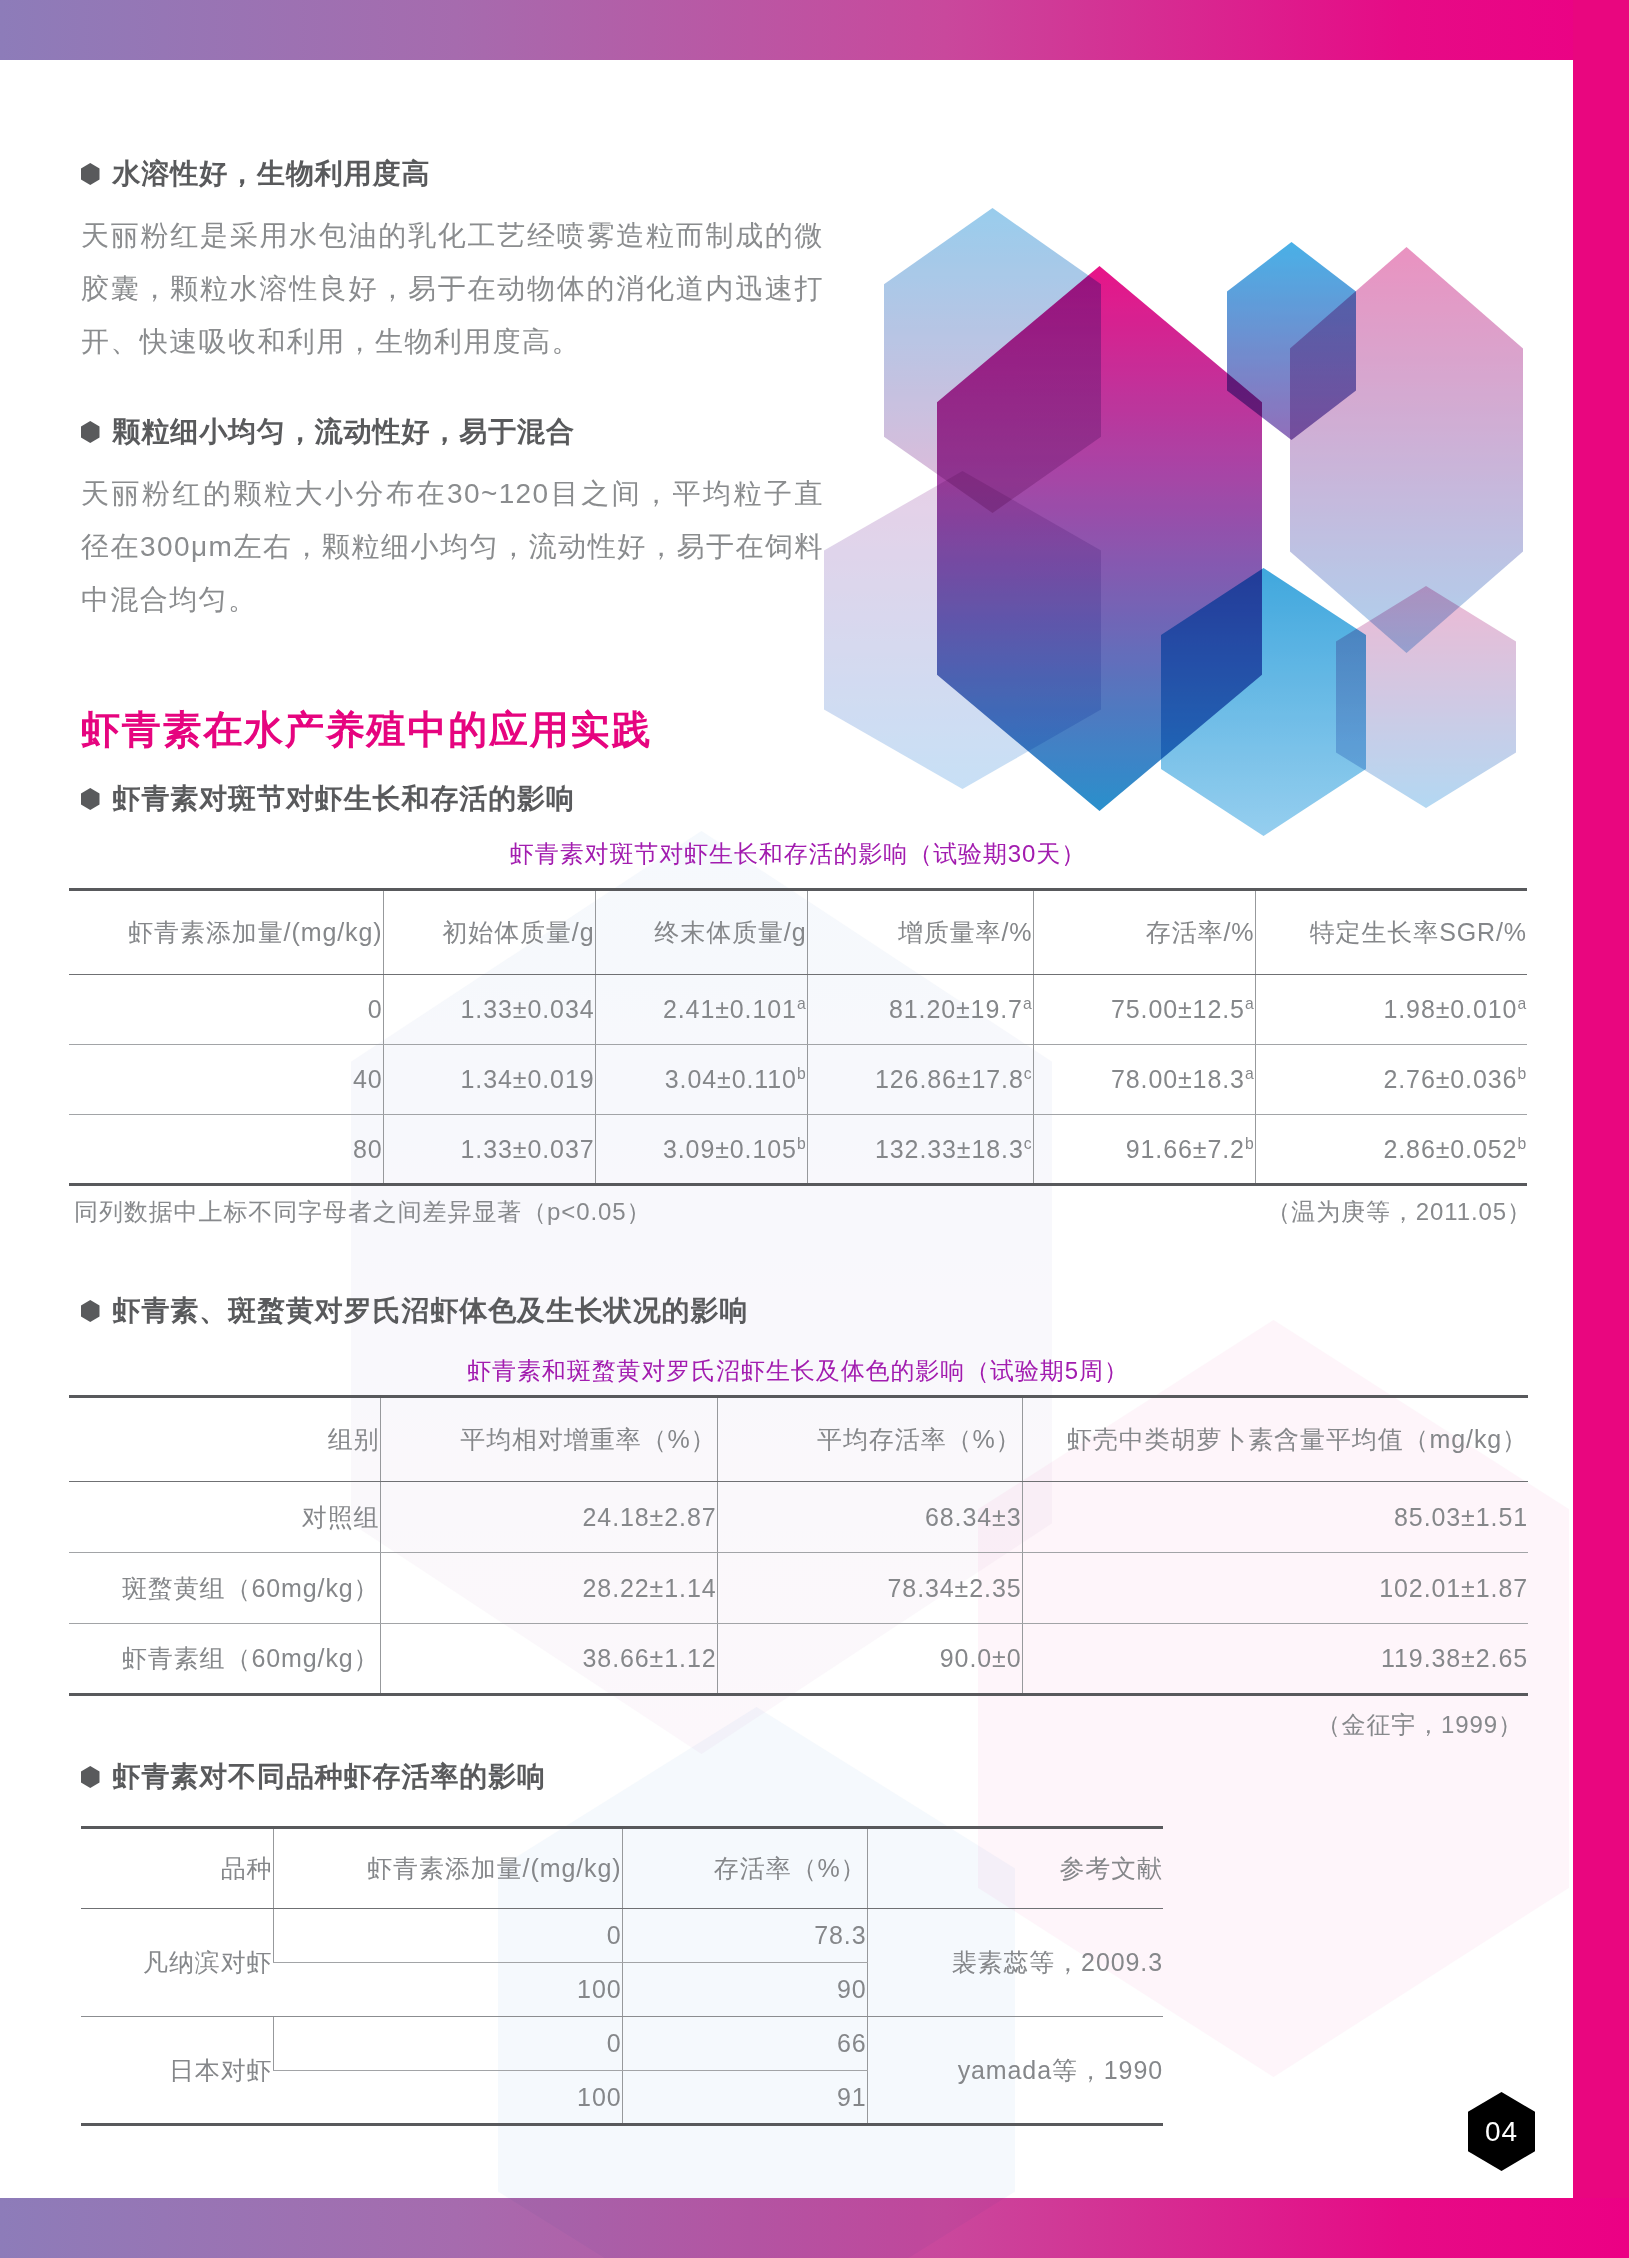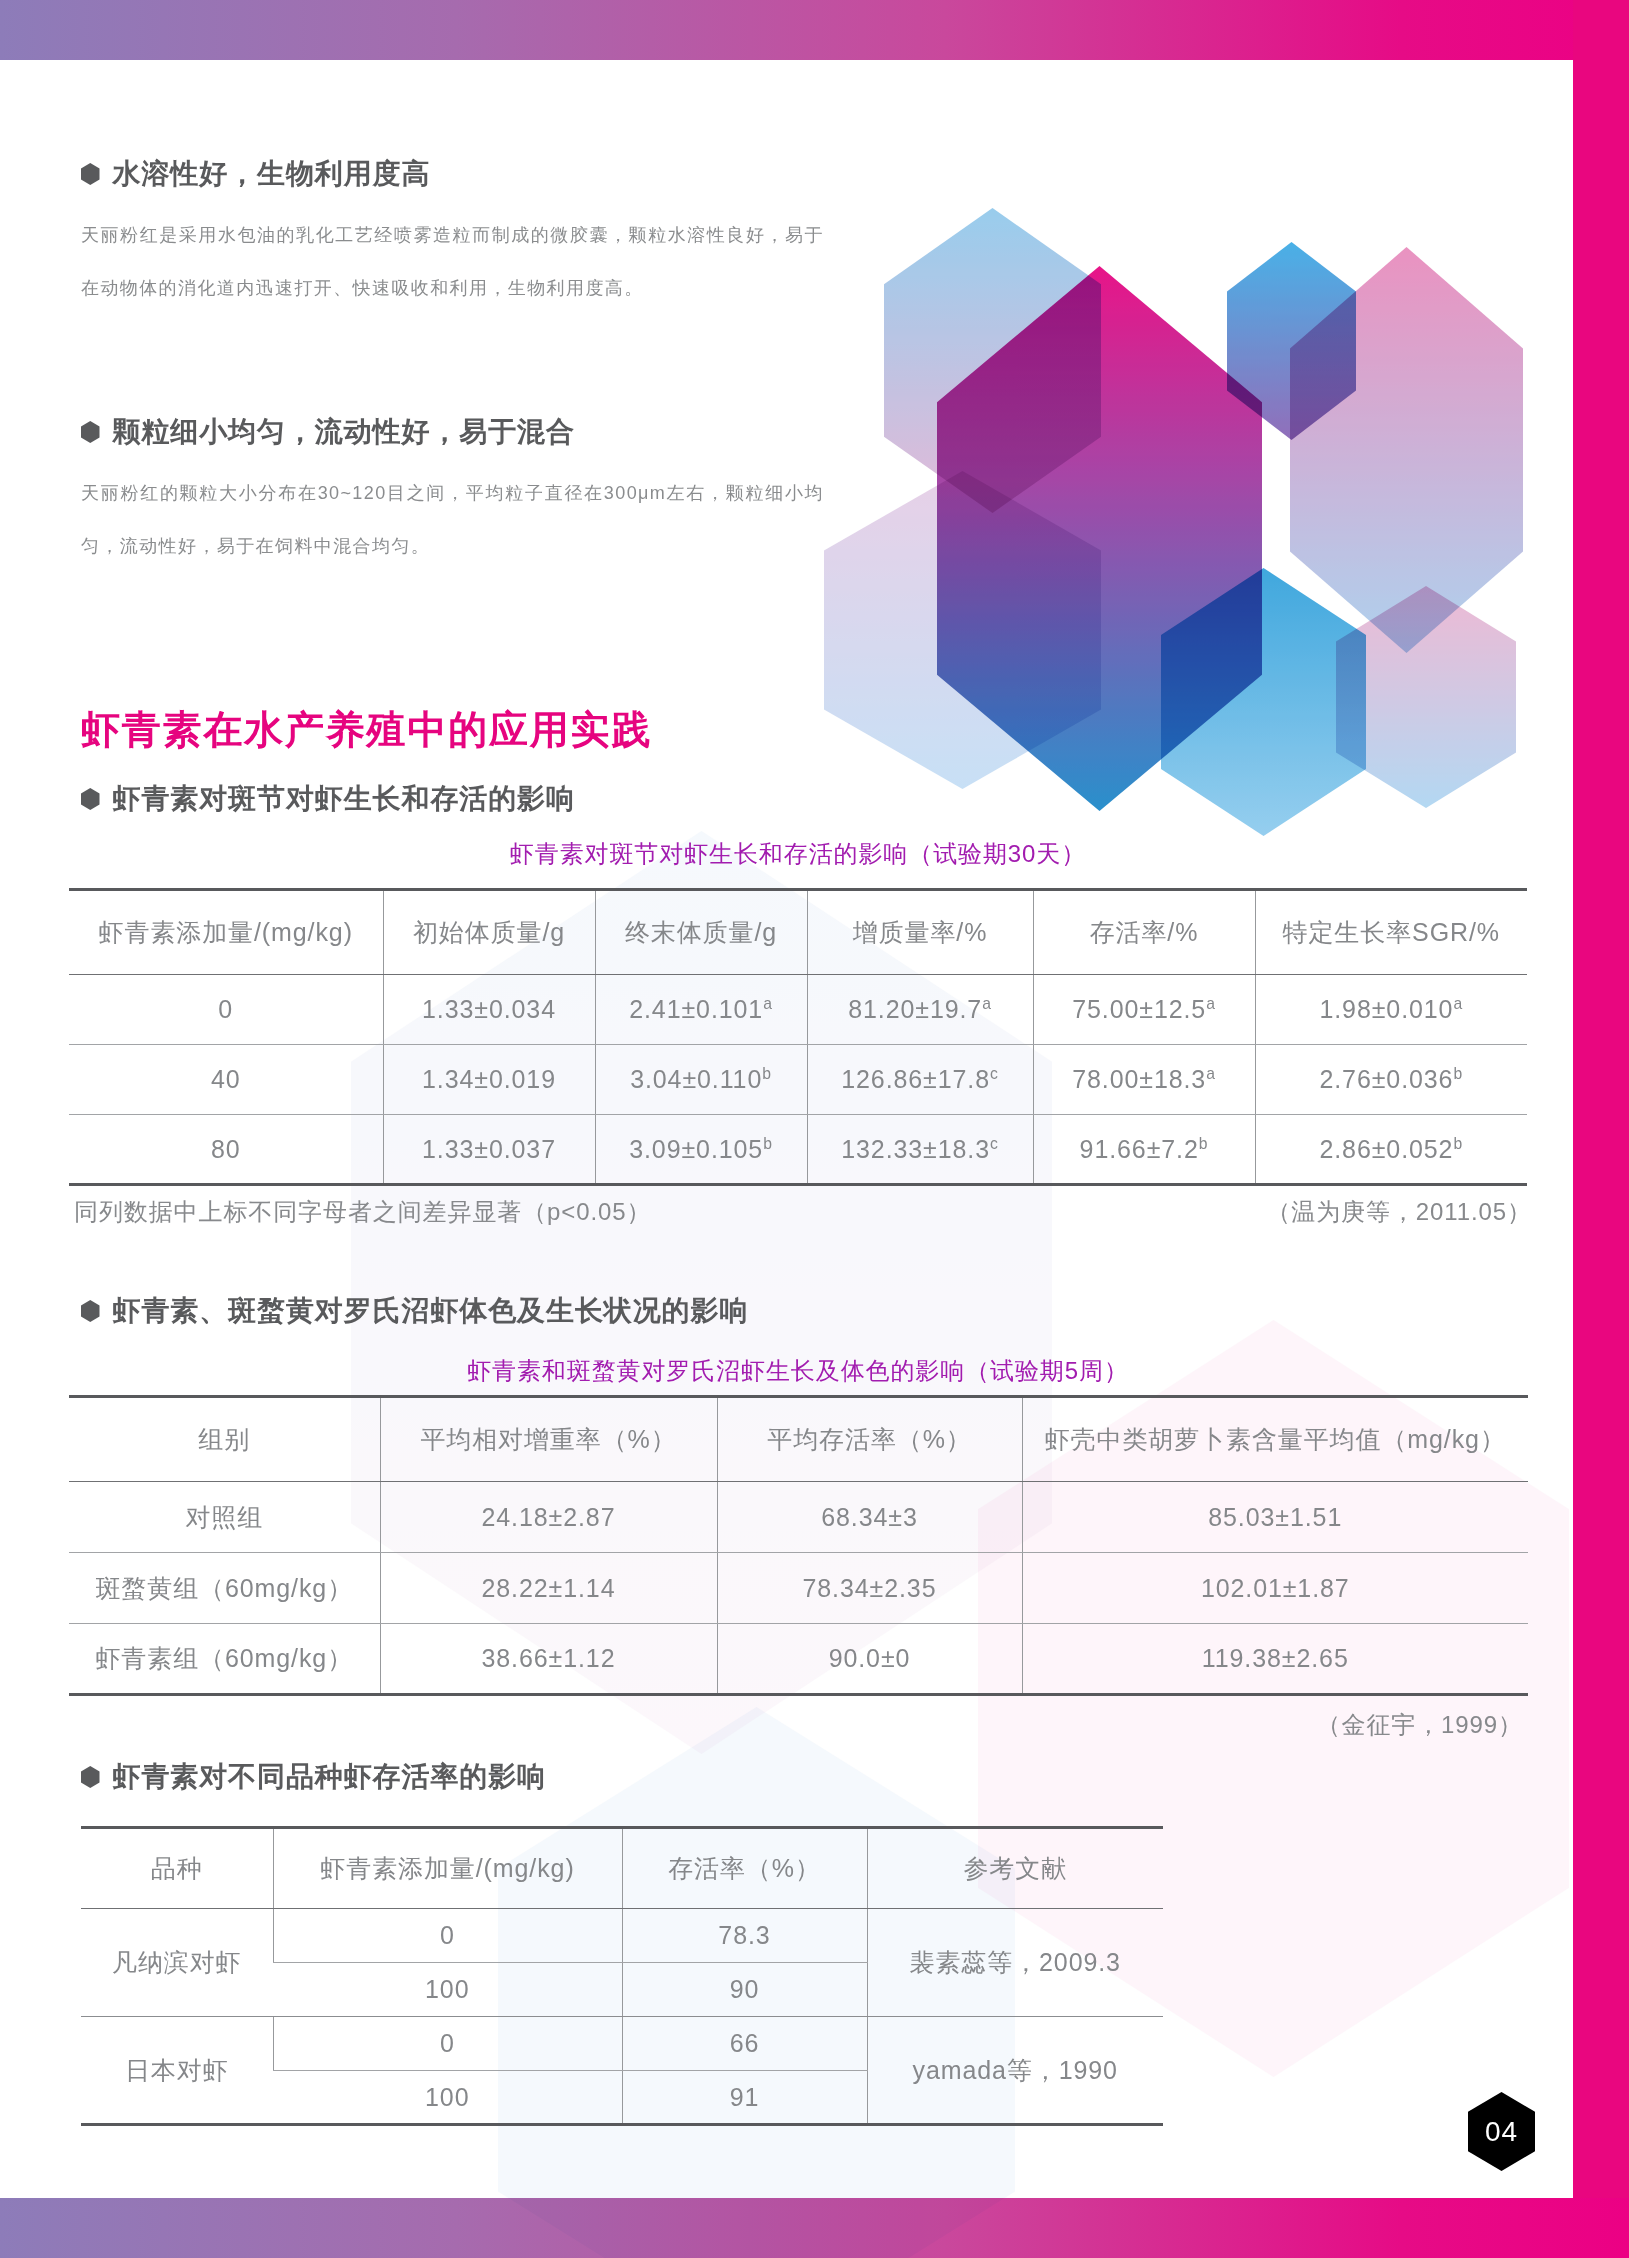--- a/index.html
+++ b/index.html
@@ -47,21 +47,21 @@
   .abs{position:absolute;}
   .bullet-head{
     left:81px;display:flex;align-items:center;gap:13px;
     font-weight:bold;font-size:28px;color:#595a5c;letter-spacing:0.9px;
   }
   .bullet-ico{
     width:18.5px;height:22px;background:#595a5c;flex:0 0 auto;
     clip-path:polygon(50% 0%,100% 25%,100% 75%,50% 100%,0% 75%,0% 25%);
   }
   .body-text{
-    left:81px;width:743px;font-size:18px;color:#8a8c8e;
+    left:81px;width:743px;font-size:28px;color:#8a8c8e;
     line-height:53px;letter-spacing:1.4px;text-align:justify;
   }
   #section-title{
     left:81px;top:703px;font-size:39px;font-weight:bold;color:#e6047f;letter-spacing:1.8px;
   }
   .tbl-caption{font-size:24px;color:#a21caf;letter-spacing:0.9px;text-align:center;}
   #caption-1{left:69px;top:838px;width:1458px;}
   #caption-2{left:69px;top:1355px;width:1458px;}
   .note{font-size:24px;color:#87898c;letter-spacing:0.9px;}
   #footnote-1{left:74px;top:1196px;}
@@ -69,21 +69,21 @@
   #reference-2{top:1709px;right:107px;text-align:right;}
   
   table.data-table{
     position:absolute;border-collapse:collapse;table-layout:fixed;
     border-top:3.7px solid #58595c;border-bottom:3.7px solid #58595c;
   }
   #table-1{left:69px;top:888px;width:1458px;}
   #table-2{left:69px;top:1395px;width:1458px;}
   #table-3{left:81px;top:1826px;width:1082px;}
   .data-table th,.data-table td{
-    font-weight:normal;text-align:center;vertical-align:middle;
+    font-weight:normal;text-align:right;vertical-align:middle;
     font-size:25px;color:#85878a;letter-spacing:0.9px;padding:0;
     border-left:1.8px solid #97999c;
   }
   .data-table th:first-child,.data-table td:first-child{border-left:none;}
   .data-table thead tr{height:85px;}
   .data-table thead tr th{border-bottom:1.8px solid #6f7073;}
   #table-1 tbody tr{height:70px;}
   #table-2 tbody tr{height:71px;}
   #table-3 thead tr{height:81px;}
   #table-3 tbody tr{height:54px;}

